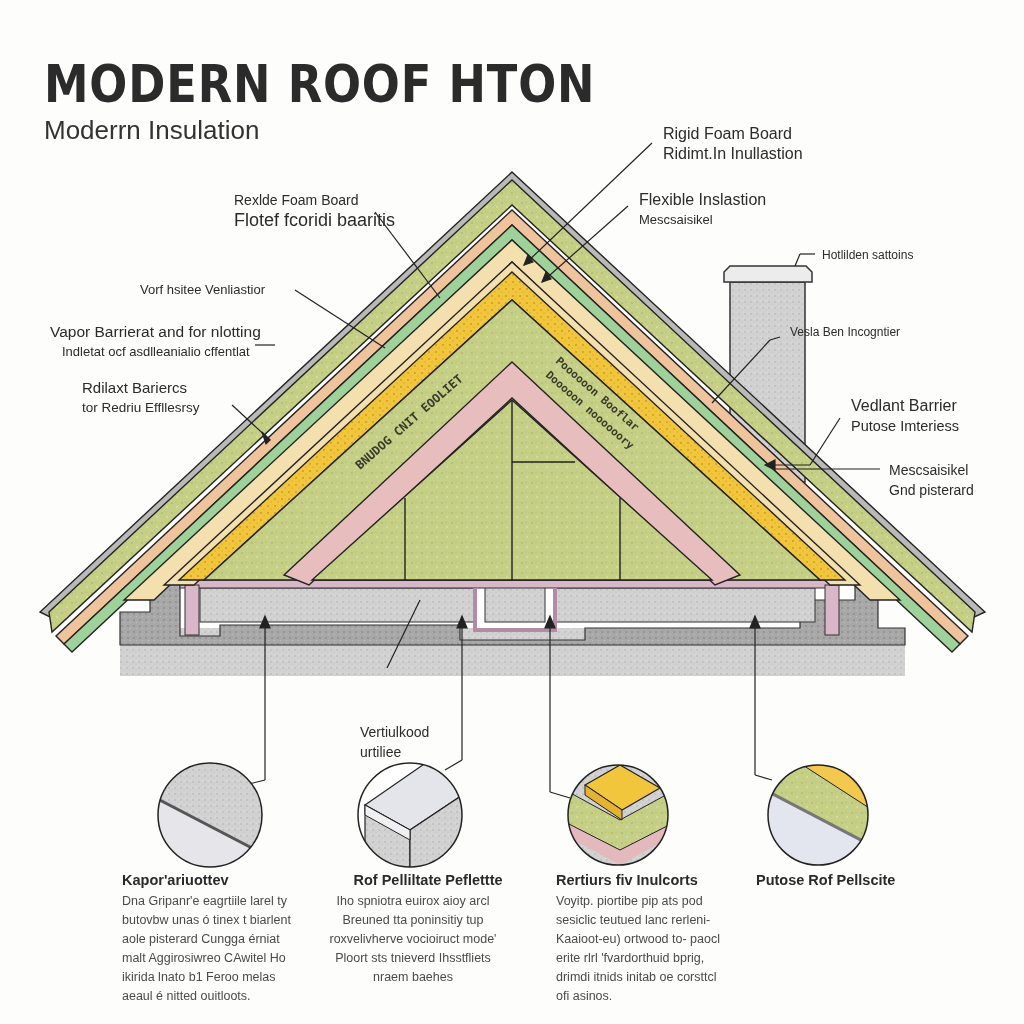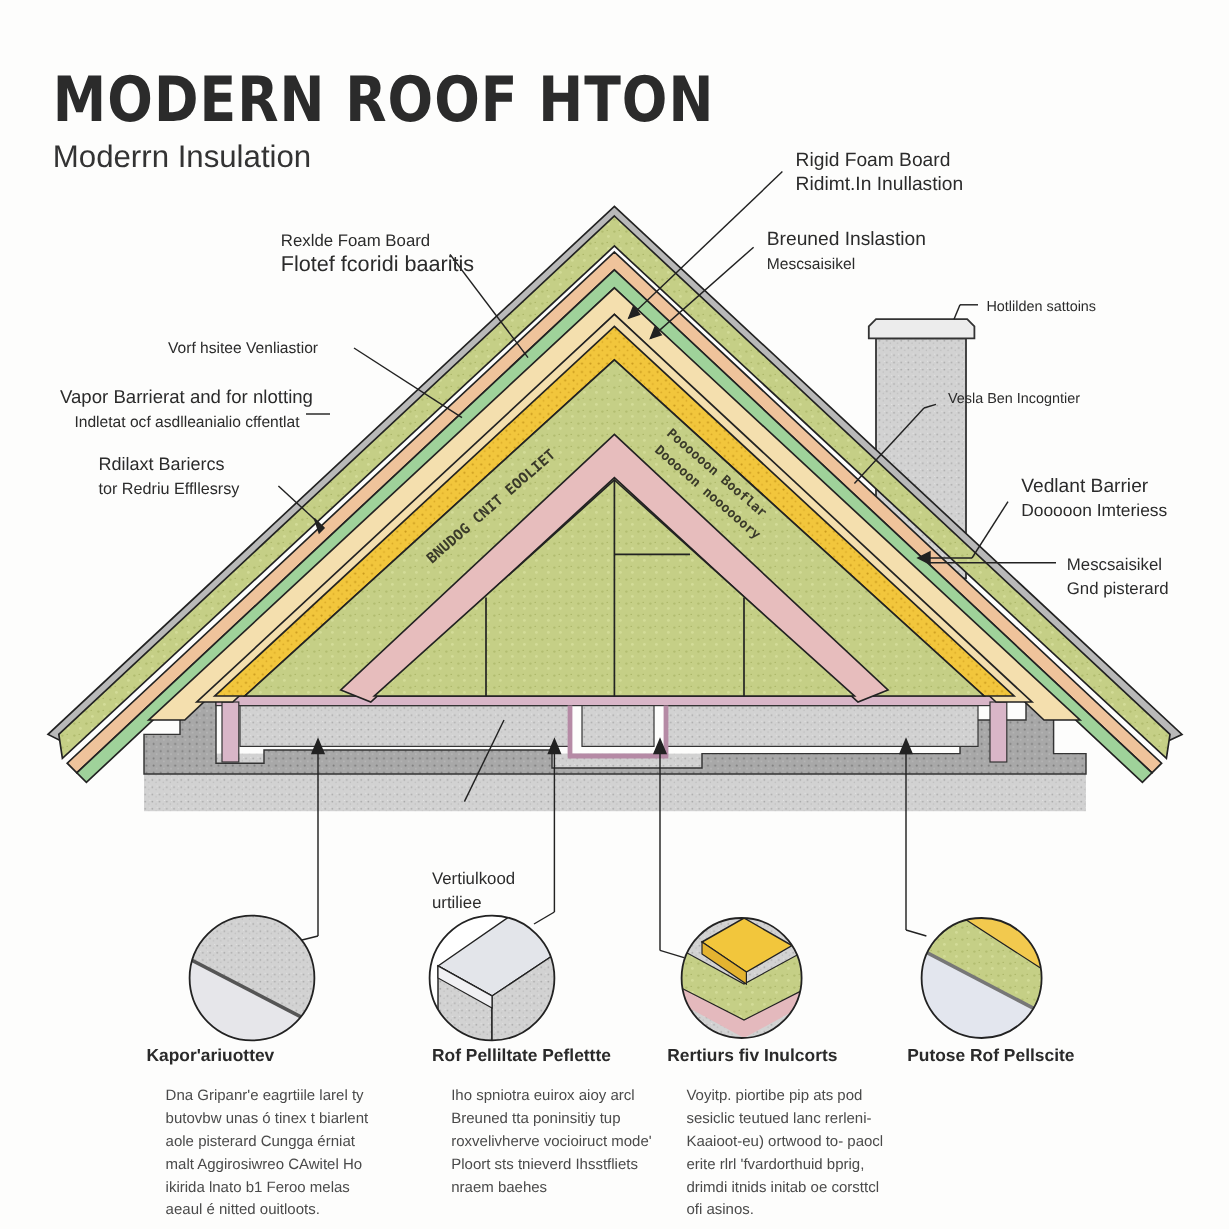--- a/index.html
+++ b/index.html
@@ -9,21 +9,21 @@
   .lbl{position:absolute;line-height:20px;white-space:nowrap;color:#2b2b2b;}
   .lbl .l1{display:block;}
   .lbl .l2{display:block;}
   .big{font-size:16px;}
   .med{font-size:14px;}
   .sm{font-size:12px;}
   .r{text-align:left;}
   svg#diagram{position:absolute;left:0;top:0;}
   .desc{position:absolute;top:872px;width:200px;}
   .desc h4{margin:0 0 4px 0;font-size:14.5px;font-weight:bold;color:#2a2a2a;white-space:nowrap;}
-  .desc p{margin:16px;font-size:12.5px;line-height:19px;color:#4a4a4a;}
+  .desc p{margin:0;font-size:12.5px;line-height:19px;color:#4a4a4a;}
 </style>
 </head>
 <body>
 
 <svg id="diagram" width="1024" height="1024" viewBox="0 0 1024 1024" xmlns="http://www.w3.org/2000/svg">
   <defs>
     <pattern id="speck" width="6" height="6" patternUnits="userSpaceOnUse">
       <rect width="6" height="6" fill="#d2d2d2"></rect>
       <circle cx="1" cy="2" r="0.7" fill="#a9a9a9"></circle>
       <circle cx="4" cy="4" r="0.6" fill="#bcbcbc"></circle>
@@ -196,48 +196,48 @@
 <div class="lbl r" style="left:82px;top:378px;width:140px;font-size:15px;">
   <span class="l1">Rdilaxt Bariercs</span>
   <span class="l2" style="font-size:13.5px">tor Redriu Effllesrsy</span>
 </div>
 
 <div class="lbl big" style="left:663px;top:124px;">
   <span class="l1">Rigid Foam Board</span>
   <span class="l2">Ridimt.In Inullastion</span>
 </div>
 <div class="lbl big" style="left:639px;top:190px;">
-  <span class="l1">Breuned Inslastion</span>
+  <span class="l1">Flexible Inslastion</span>
   <span class="l2 med" style="font-size:13px">Mescsaisikel</span>
 </div>
 <div class="lbl sm" style="left:822px;top:245px;">
   <span class="l1">Hotlilden sattoins</span>
 </div>
 <div class="lbl sm" style="left:790px;top:322px;">
   <span class="l1">Vesla Ben Incogntier</span>
 </div>
 <div class="lbl big" style="left:851px;top:396px;">
   <span class="l1">Vedlant Barrier</span>
-  <span class="l2 med" style="font-size:14.5px">Dooooon Imteriess</span>
+  <span class="l2 med" style="font-size:14.5px">Putose Imteriess</span>
 </div>
 <div class="lbl med" style="left:889px;top:460px;">
   <span class="l1">Mescsaisikel</span>
   <span class="l2">Gnd pisterard</span>
 </div>
 
 <div class="lbl med" style="left:360px;top:722px;">
   <span class="l1">Vertiulkood</span>
   <span class="l2">urtiliee</span>
 </div>
 
 <div class="desc" style="left:122px;">
   <h4>Kapor'ariuottev</h4>
   <p style="width:180px">Dna Gripanr'e eagrtiile larel ty butovbw unas ó tinex t biarlent aole pisterard Cungga érniat malt Aggirosiwreo CAwitel Ho ikirida lnato b1 Feroo melas aeaul é nitted ouitloots.</p>
 </div>
-<div class="desc" style="left:360px;">
+<div class="desc" style="left:328px;text-align:center;">
   <h4>Rof Pelliltate Peflettte</h4>
   <p style="width:170px">Iho spniotra euirox aioy arcl Breuned tta poninsitiy tup roxvelivherve vocioiruct mode' Ploort sts tnieverd Ihsstfliets nraem baehes</p>
 </div>
 <div class="desc" style="left:556px;">
   <h4>Rertiurs fiv Inulcorts</h4>
   <p style="width:168px">Voyitp. piortibe pip ats pod sesiclic teutued lanc rerleni- Kaaioot-eu) ortwood to- paocl erite rlrl 'fvardorthuid bprig, drimdi itnids initab oe corsttcl ofi asinos.</p>
 </div>
 <div class="desc" style="left:756px;">
   <h4>Putose Rof Pellscite</h4>
 </div>

